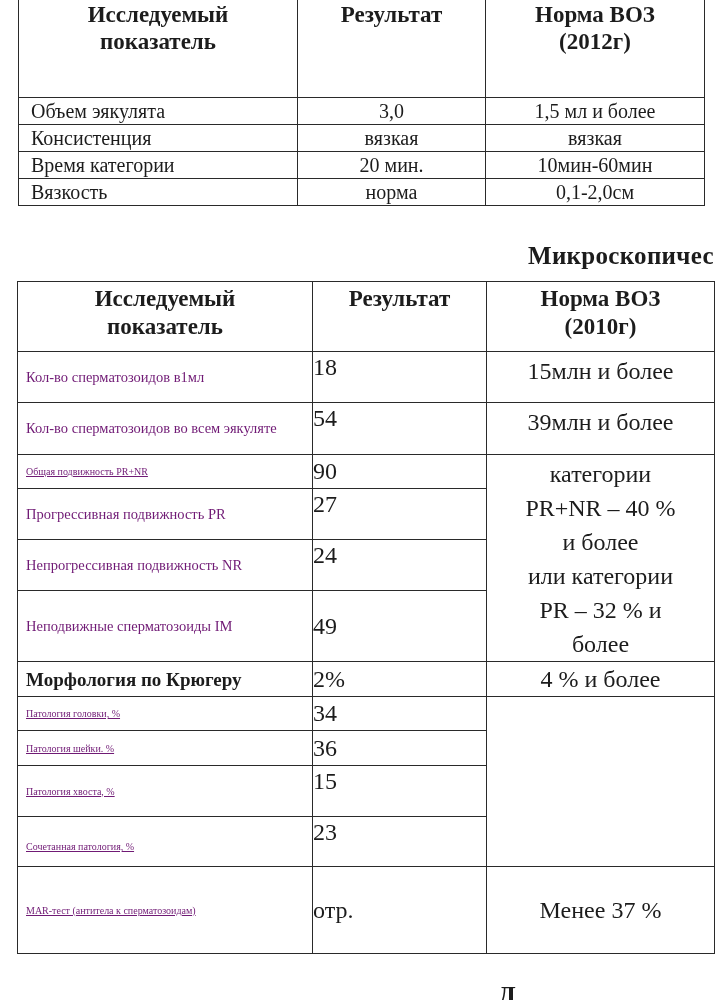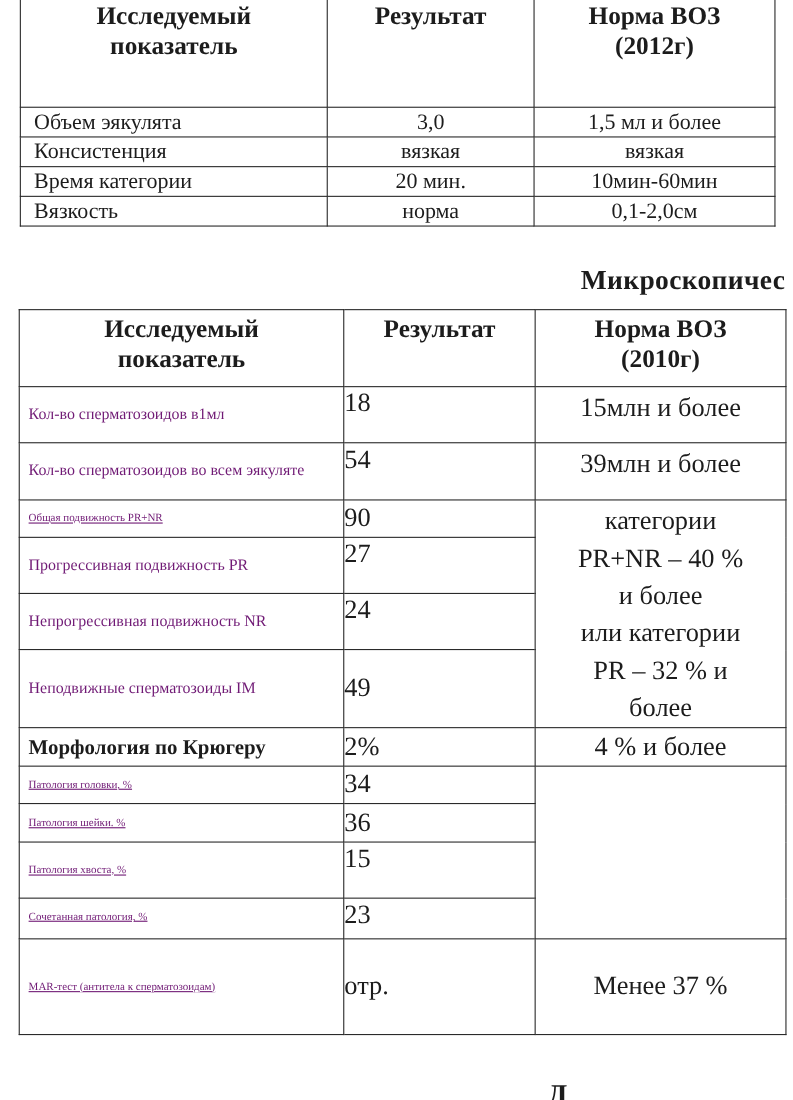--- a/index.html
+++ b/index.html
@@ -256,21 +256,21 @@
   <tr style="height:35px">
     <td class="label mid">Патология шейки. %</td>
     <td class="val">36</td>
   </tr>
 
   <tr style="height:51px">
     <td class="label mid">Патология хвоста, %</td>
     <td class="val top">15</td>
   </tr>
 
-  <tr style="height:37px">
+  <tr style="height:50px">
     <td class="label mid" style="vertical-align:bottom;padding-bottom:10px;">Сочетанная патология, %</td>
     <td class="val top">23</td>
   </tr>
 
   <tr style="height:87px">
     <td class="label mid" style="padding-right:70px;">MAR-тест (антитела к сперматозоидам)</td>
     <td class="val">отр.</td>
     <td class="norm">Менее 37 %</td>
   </tr>
 </tbody>

